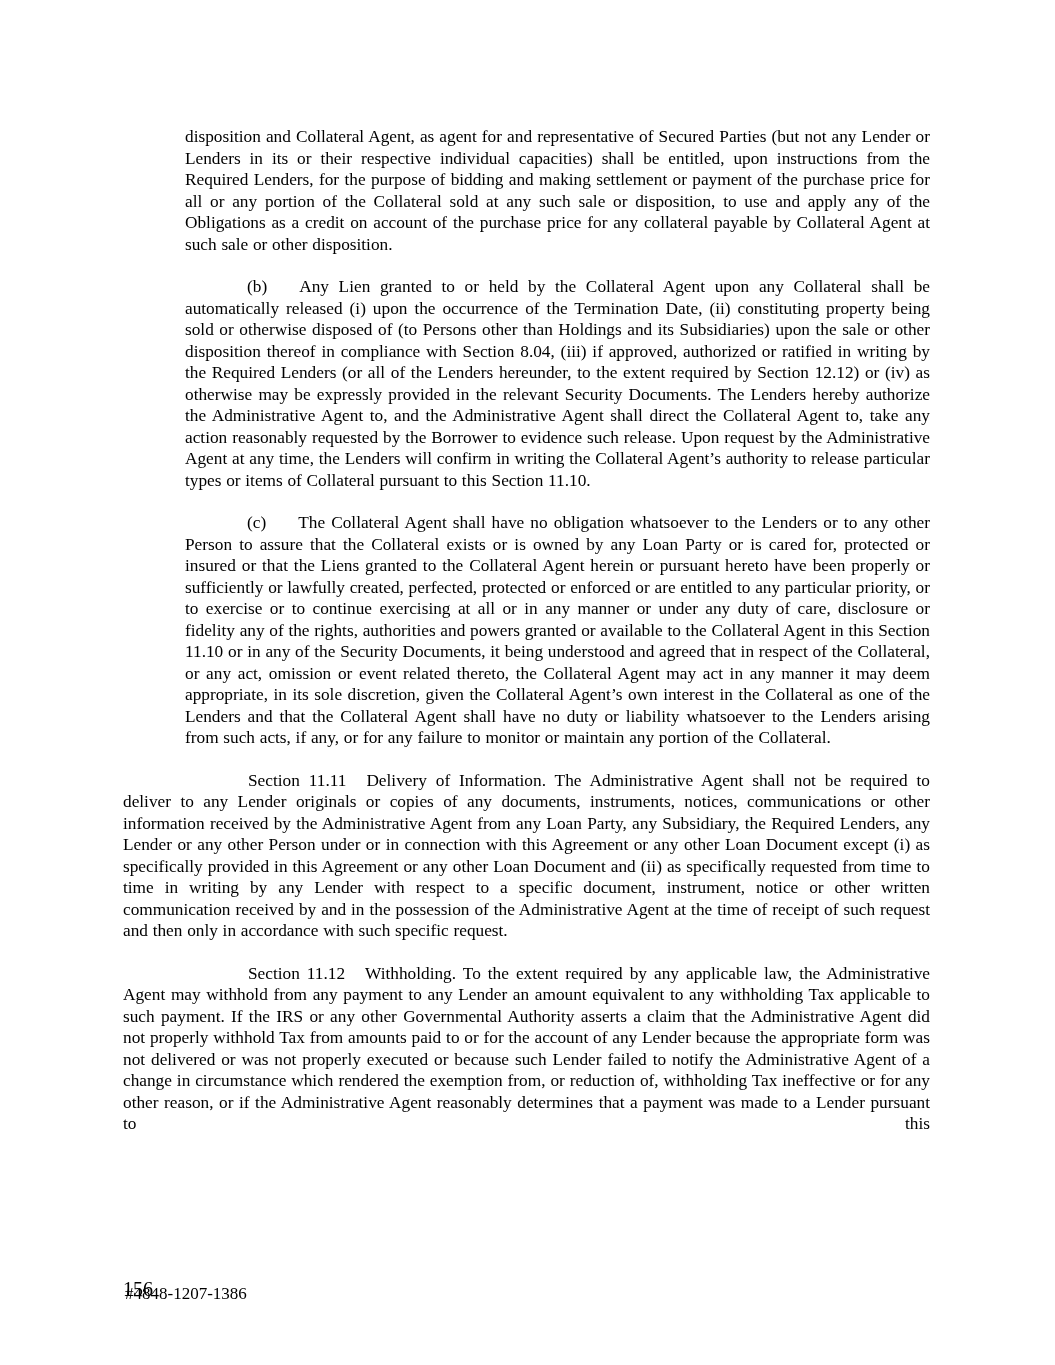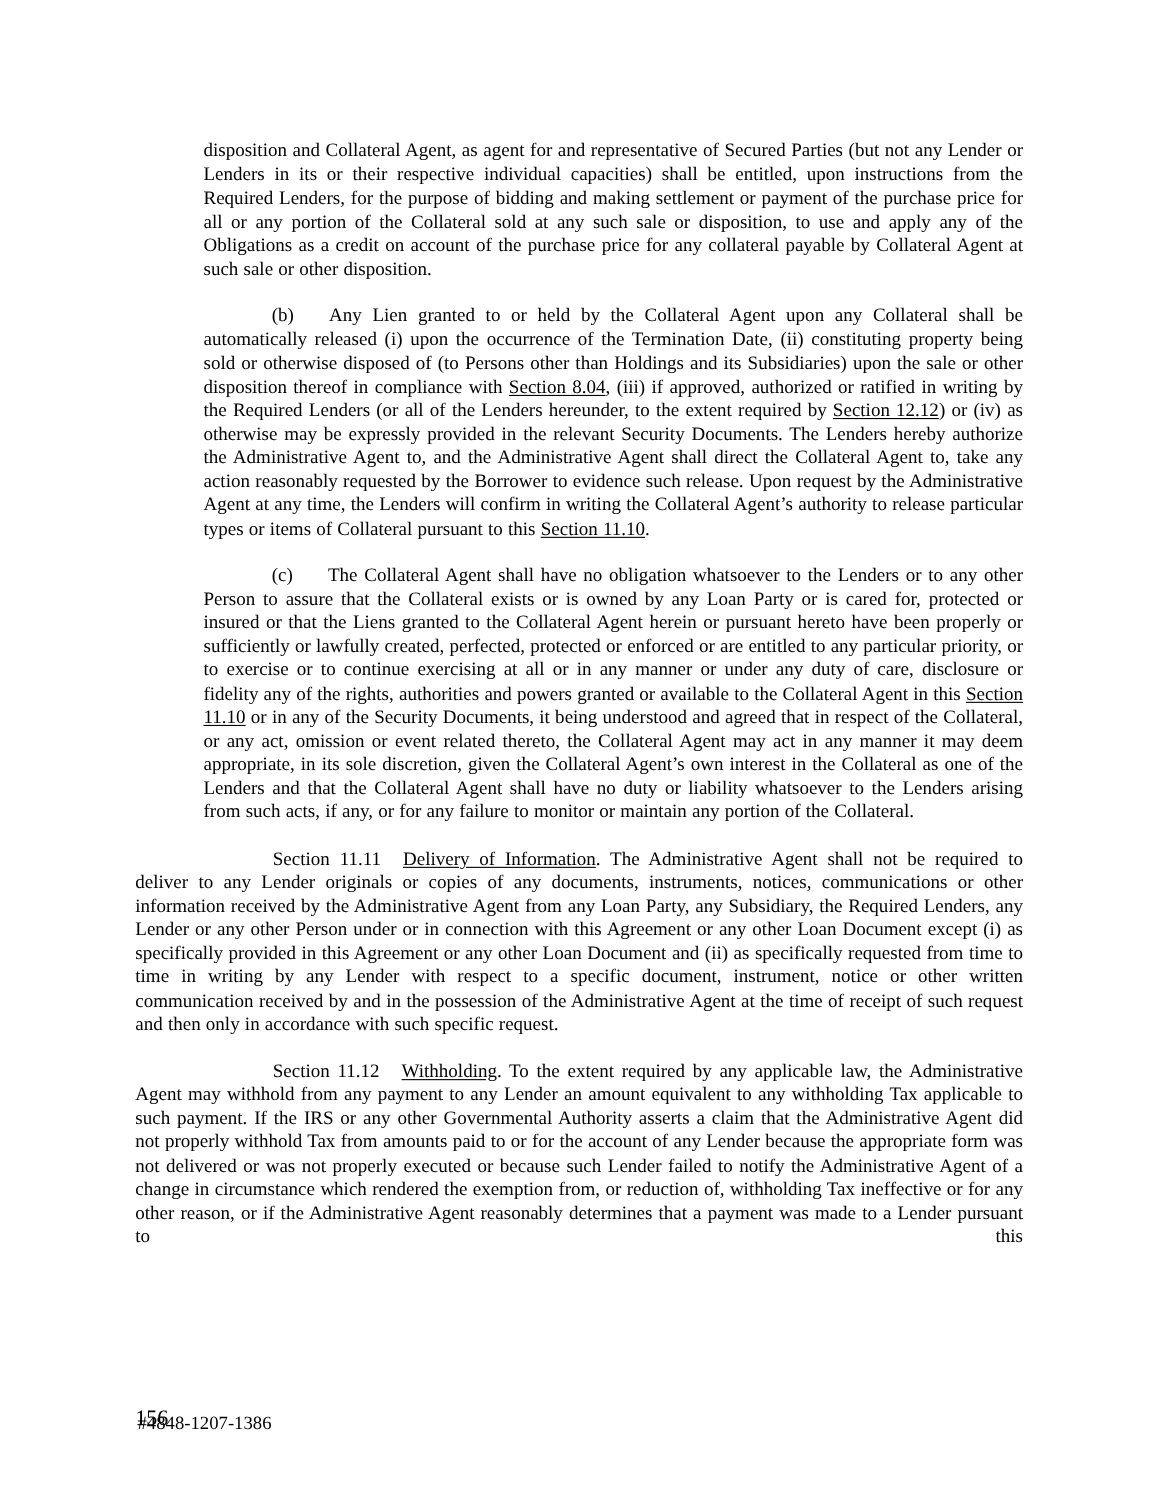--- a/index.html
+++ b/index.html
@@ -33,21 +33,20 @@
     margin-left: 62px;
   }
   .para.continued {
     text-align-last: justify;
   }
   .tab {
     display: inline-block;
     height: 1px;
   }
   .u {
-    text-decoration: underline;
     text-underline-offset: 2px;
   }
   .footer-doc {
     position: absolute;
     left: 125px;
     top: 1286px;
     font-size: 17px;
     line-height: 16px;
   }
   .footer-page {

